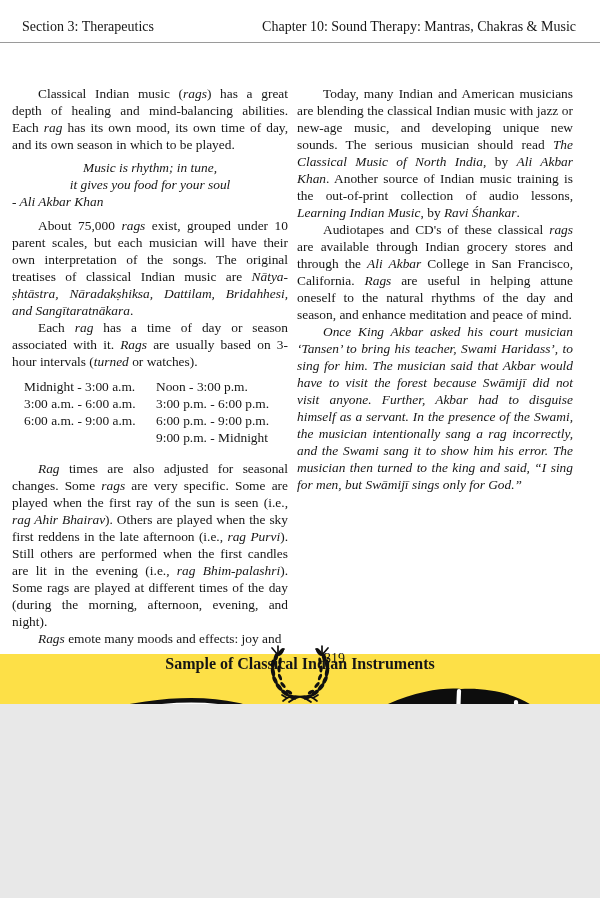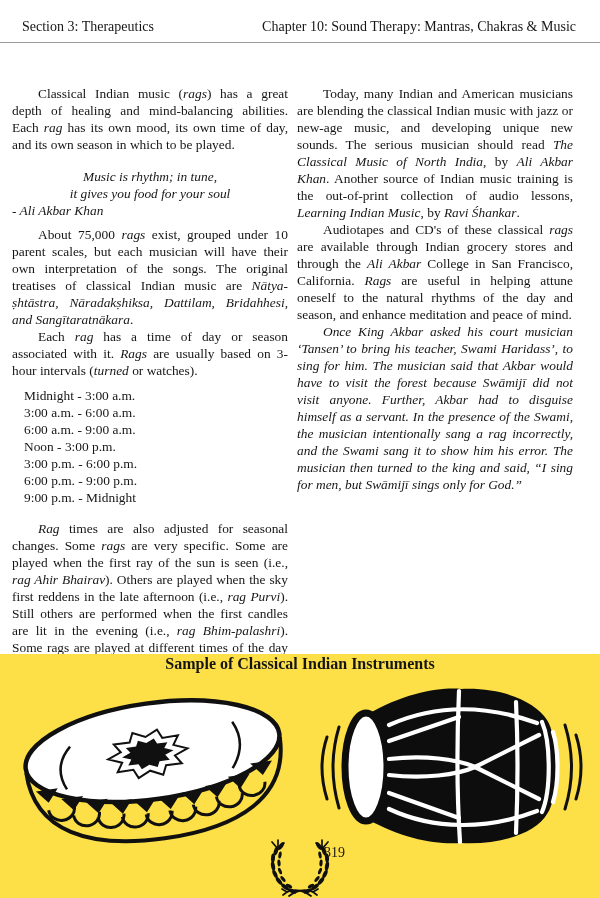--- a/index.html
+++ b/index.html
@@ -1,32 +1,32 @@
 <!DOCTYPE html>
 <html><head>
 <meta charset="utf-8">
 <style>
   html,body{margin:0;padding:0;background:#e8e8e8;}
   .page{
-    position:relative;width:600px;height:898px;background:#ffffff;color:#151515;
+    position:relative;width:600px;height:704px;background:#ffffff;color:#151515;
     font-family:"Liberation Serif","DejaVu Serif",serif;overflow:hidden;margin:0 auto;
   }
   .hdr{
     display:flex;justify-content:space-between;align-items:flex-end;
     padding:19px 24px 7px 22px;border-bottom:1.5px solid #9a9a9a;
     font-size:14px;
   }
   .cols{display:flex;gap:9px;padding:42px 20px 0 12px;}
   .col{width:276px;font-size:13.4px;line-height:17px;text-align:justify;}
   .col p{margin:0;}
   .indent{text-indent:26px;}
   .it{font-style:italic;}
-  .quote{margin:15px 0 7px 0;font-style:italic;text-align:center;}
+  .quote{margin:6px 0 7px 0;font-style:italic;text-align:center;}
   .quote .attr{text-align:left;padding-right:28px;}
-  .sched{display:flex;margin:8px 0 14px 0;padding-left:12px;flex-direction:column;}
+  .sched{display:flex;margin:8px 0 14px 0;padding-left:12px;}
   .sched .sc{width:136px;}
   .gap{margin-top:8px;}
   .story{margin-top:24px;font-style:italic;}
   .bottom{position:absolute;top:654px;left:0;right:0;bottom:0;background:#fde047;}
   .inst-head{text-align:center;font-weight:bold;font-size:16px;margin:1px 0 0 0;}
   .inst-row{display:flex;justify-content:space-between;align-items:flex-start;padding:2px 6px 0 10px;}
   .frame-drum{margin-top:14px;}
   .barrel-drum{margin-top:2px;}
   .wreath{position:absolute;left:50%;transform:translateX(-50%);bottom:1px;width:90px;height:58px;}
   .wreath svg{position:absolute;left:0;top:0;}

